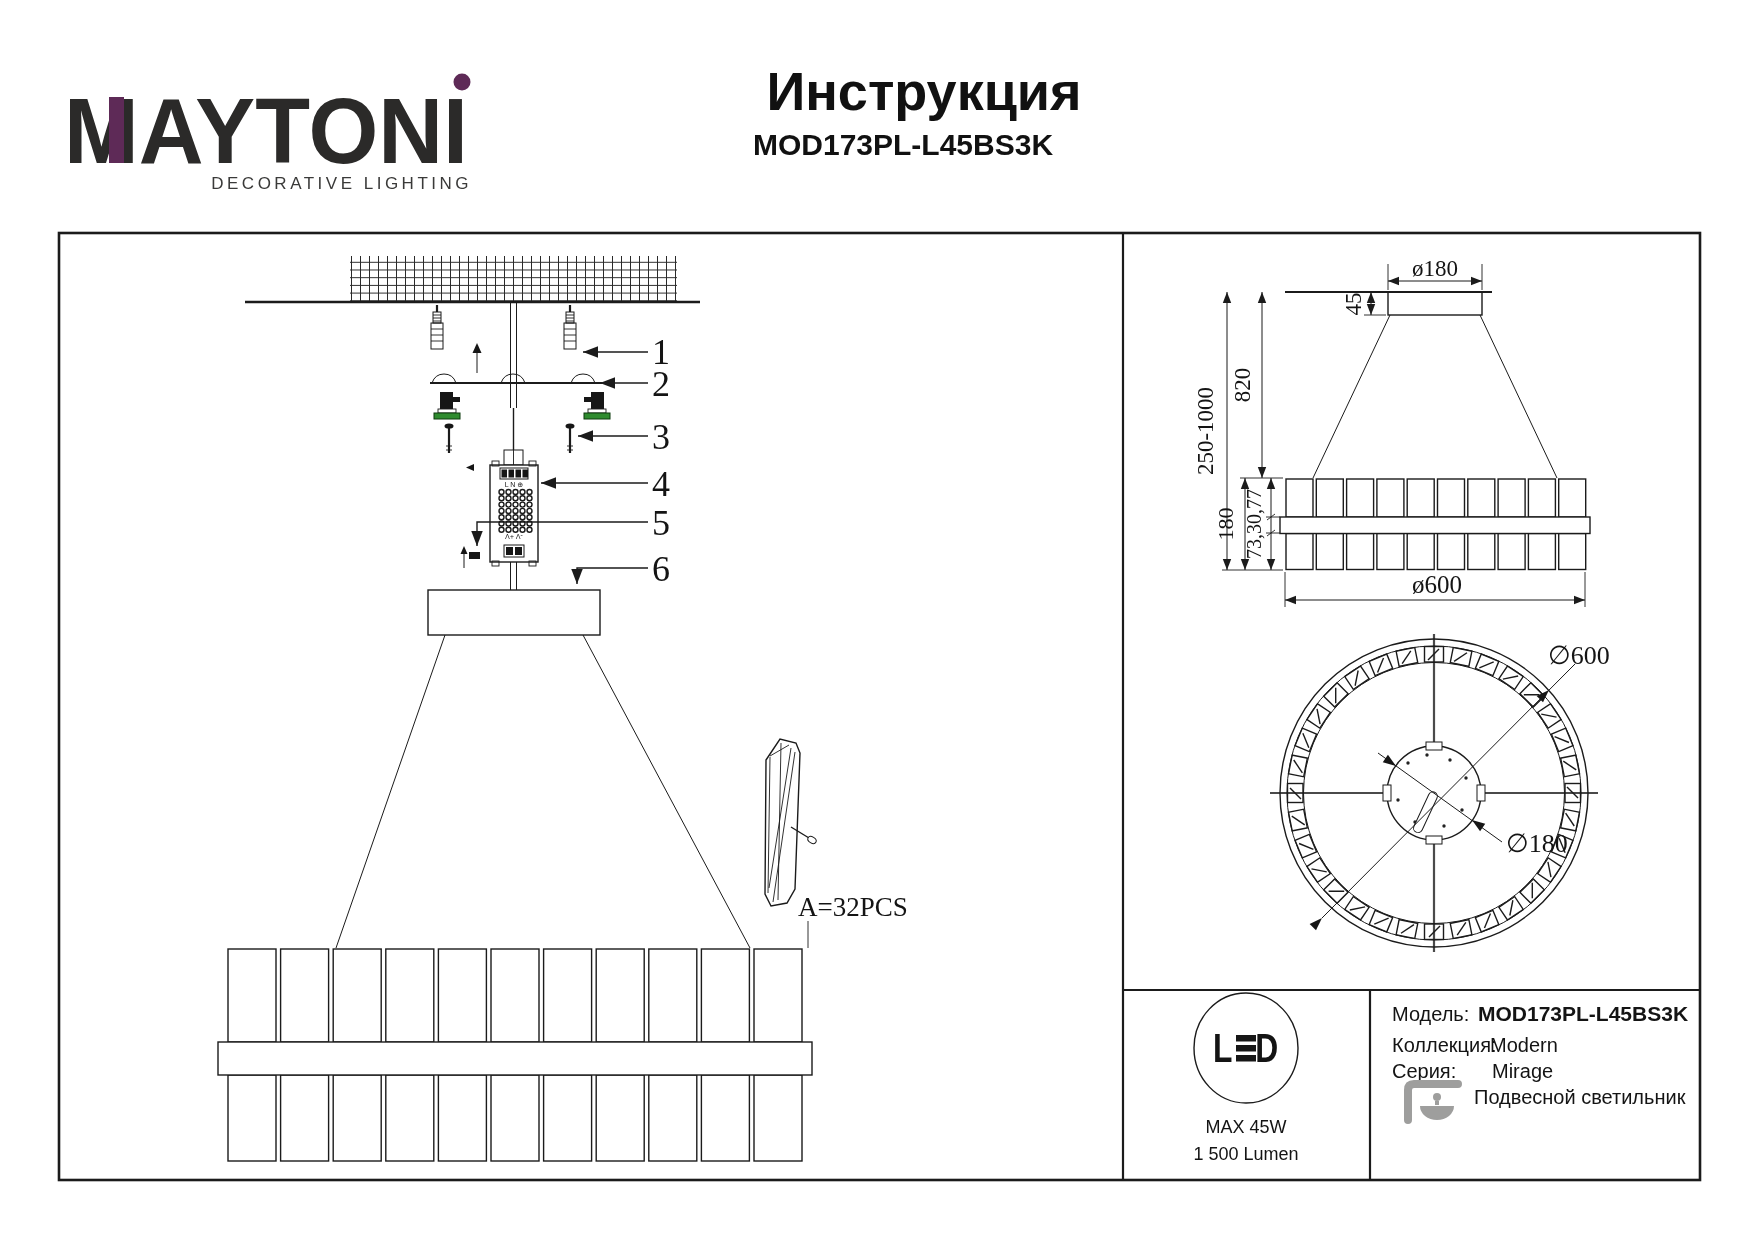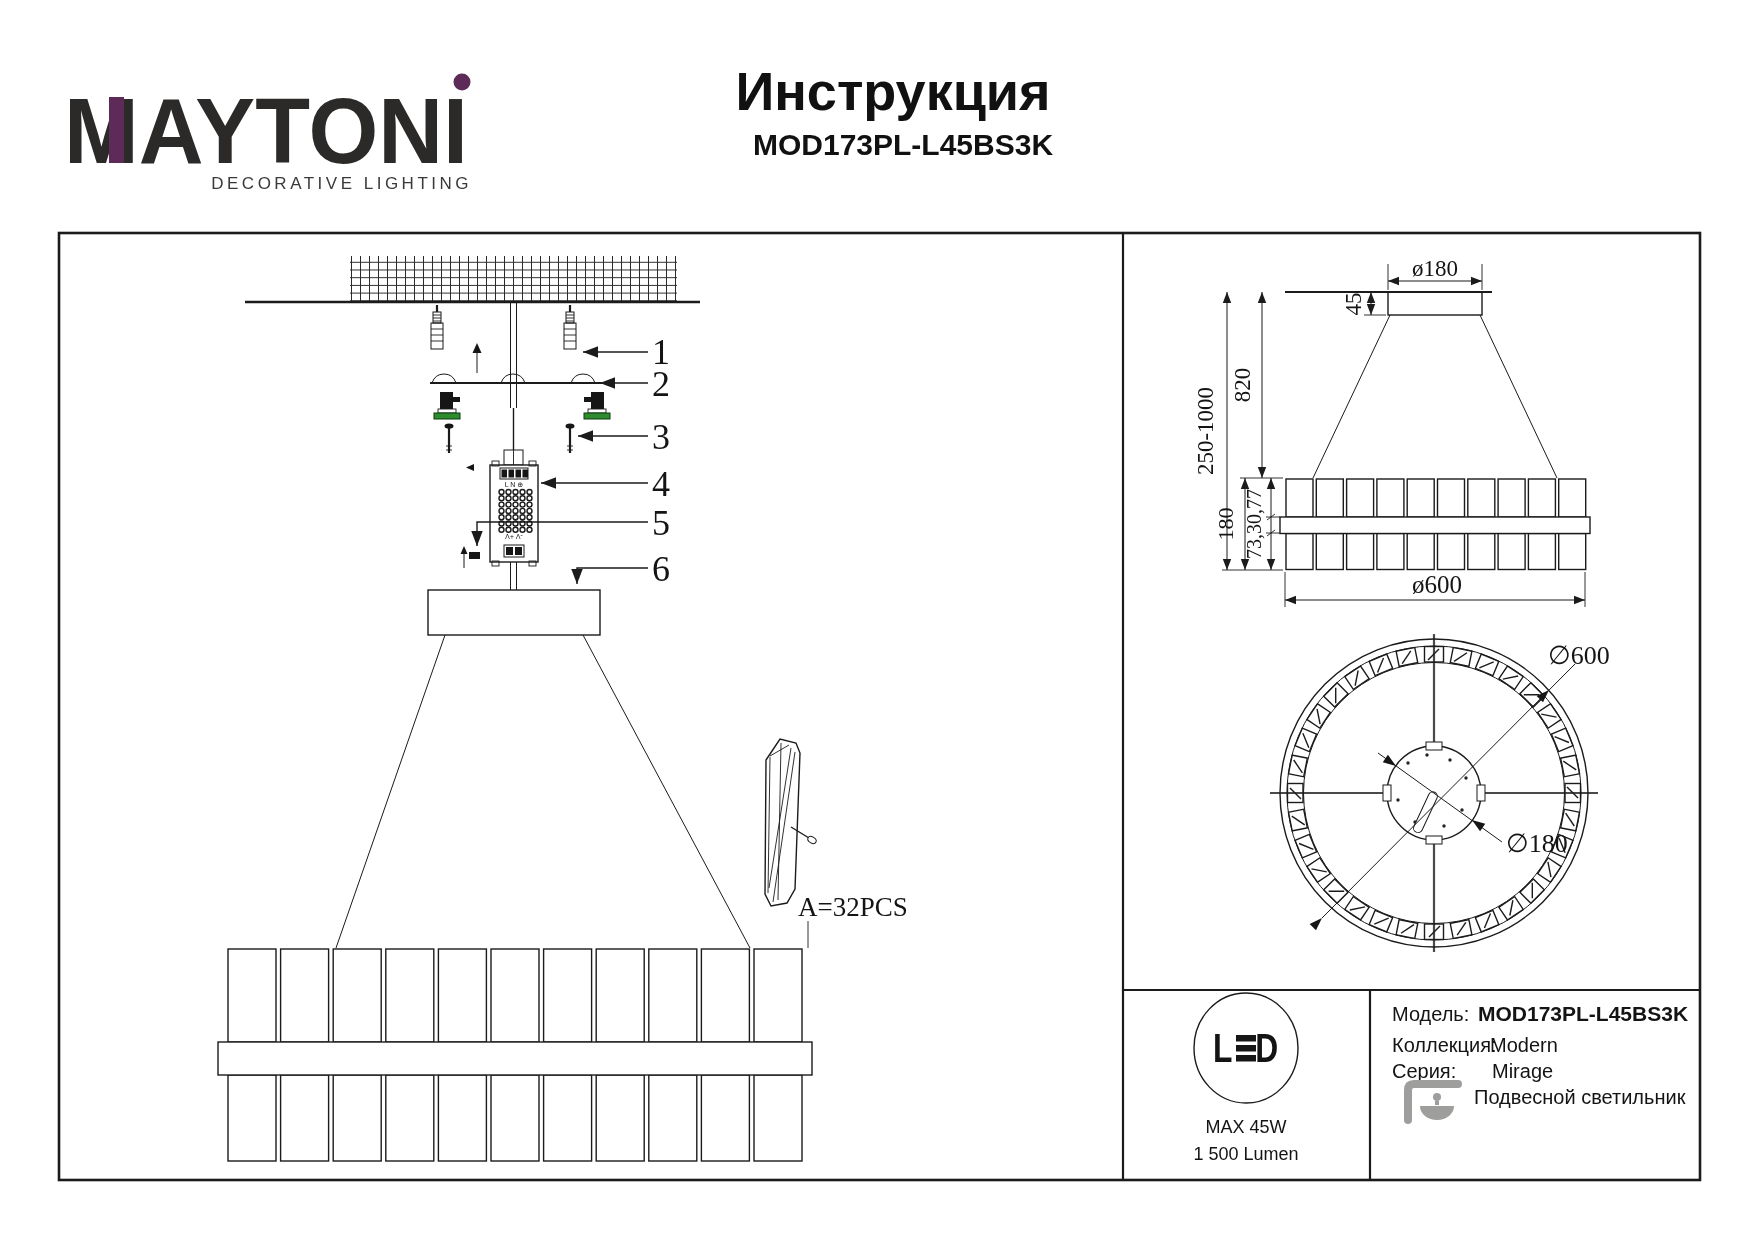--- a/index.html
+++ b/index.html
@@ -13,21 +13,21 @@
   text{fill:#141414;}
   .dim{font:23px "Liberation Serif",serif;}
   .dim26{font:26px "Liberation Serif",serif;}
   .callout{font:36px "Liberation Serif",serif;}
   .tiny{font:7px "Liberation Sans",sans-serif;}
   .spec-l{font:20px "Liberation Sans",sans-serif;}
   .spec-v{font:20px "Liberation Sans",sans-serif;}
   .spec-vb{font:600 21px "Liberation Sans",sans-serif;}
   .ledtxt{font:800 40px "Liberation Sans",sans-serif;letter-spacing:1px;}
   .small{font:18px "Liberation Sans",sans-serif;}
-  .hdr-title{position:absolute;left:683px;top:60px;width:420px;text-align:center;
+  .hdr-title{position:absolute;left:714px;top:60px;width:420px;text-align:center;
              font-size:54px;font-weight:600;letter-spacing:0px;}
   .hdr-model{position:absolute;left:693px;top:128px;width:420px;text-align:center;
              font-size:30px;font-weight:700;}
 </style>
 </head>
 <body>
 
 <div id="page">
 
   <svg style="position:absolute;left:62px;top:70px" width="440" height="130" viewBox="0 0 440 130">

